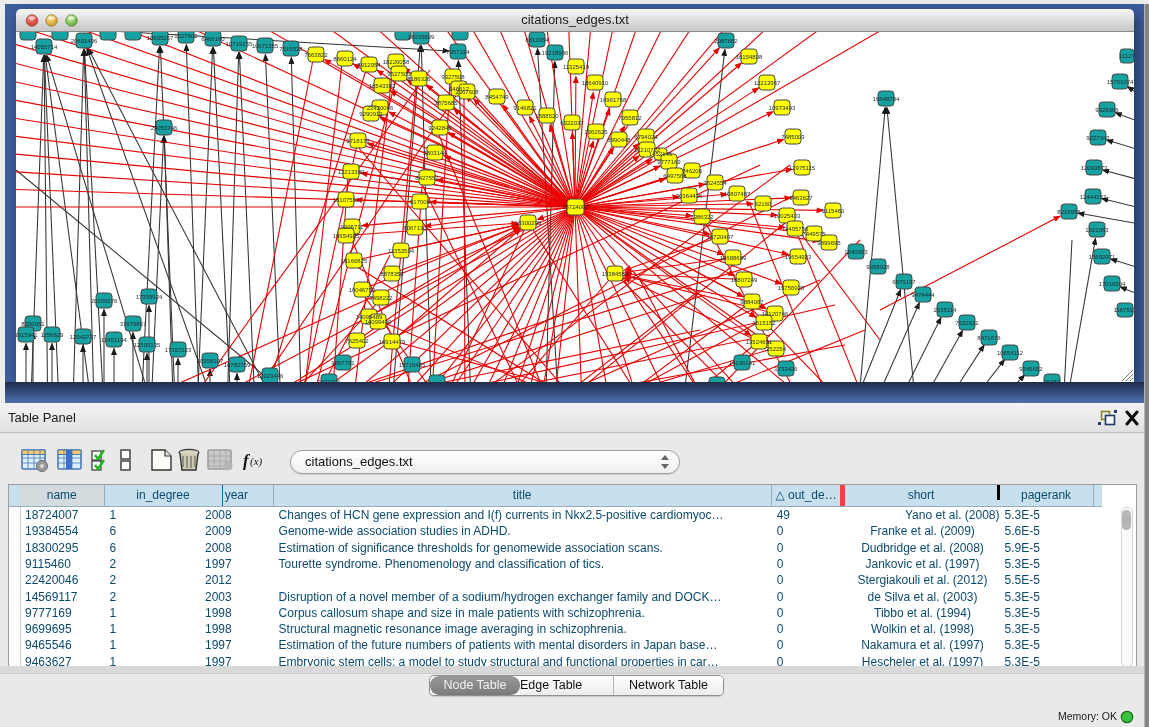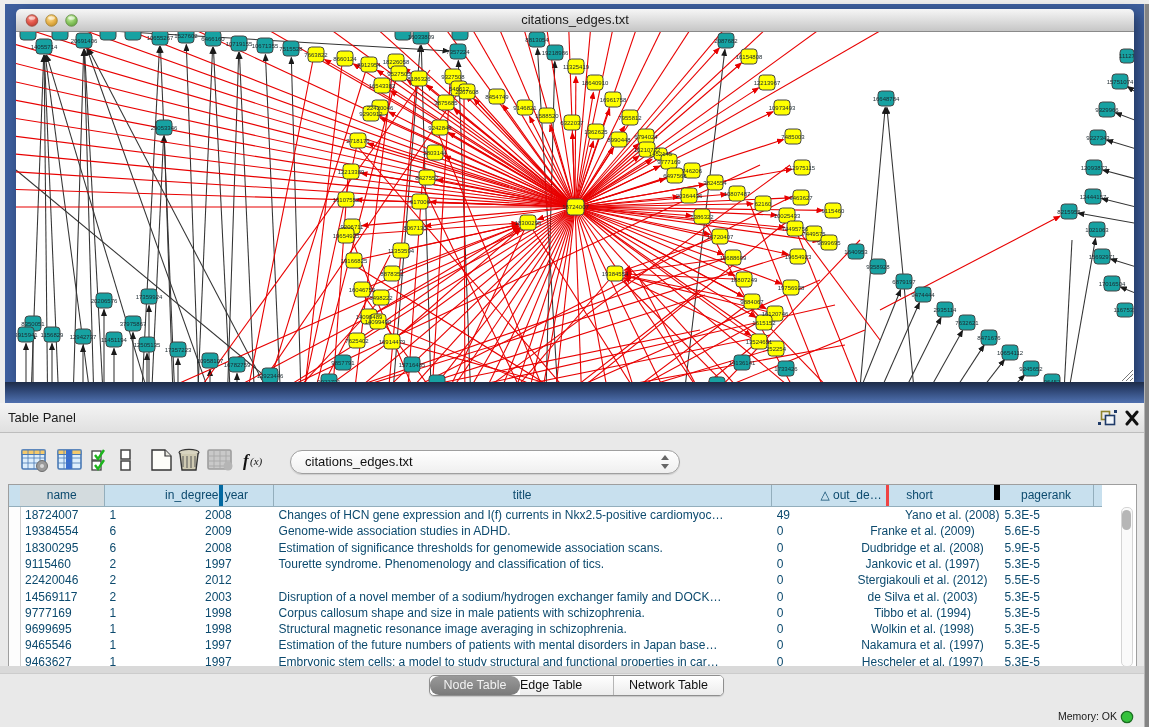--- a/index.html
+++ b/index.html
@@ -634,25 +634,25 @@
         <path d="M6 1L10 6H2z" fill="#666"></path>
         <path d="M6 15L2 10h8z" fill="#666"></path>
       </svg>
 </div>
 </div>
 
 <div class="abs" style="left:8px;top:484px;width:1127px;height:182px;background:#fff;border:1px solid #9e9e9e;overflow:hidden;font-size:12px;color:#0c4a6e;">
   <div style="position:absolute;left:0;top:0;width:11px;height:182px;background:#fdfdfd;border-right:1px solid #cfcfcf;"></div>
   <div style="position:absolute;left:-8px;top:0;width:1101px;height:21px;background:#c8e0ee;border-bottom:1px solid #93aebc;">
       <div style="position:absolute;left:19px;top:0;width:84.5px;height:21px;background:#d3dbde;border-right:1px solid #93aebc;box-sizing:border-box;text-align:center;line-height:21px;">name</div>
-      <div style="position:absolute;left:103.5px;top:0;width:118px;height:21px;border-right:4px solid #0369a1;box-sizing:border-box;text-align:right;line-height:21px;">in_degree</div>
+      <div style="position:absolute;left:103.5px;top:0;width:118px;height:21px;border-right:1px solid #0369a1;box-sizing:border-box;text-align:center;line-height:21px;">in_degree</div>
       <div style="position:absolute;left:199px;top:0;width:73.60000000000002px;height:21px;border-right:1px solid #93aebc;box-sizing:border-box;text-align:center;line-height:21px;">year</div>
       <div style="position:absolute;left:272.6px;top:0;width:498.1px;height:21px;border-right:1px solid #93aebc;box-sizing:border-box;text-align:center;line-height:21px;">title</div>
-      <div style="position:absolute;left:770.7px;top:0;width:73.79999999999995px;height:21px;border-right:3px solid #ef4444;box-sizing:border-box;text-align:center;line-height:21px;margin-left:44px;">△ out_de…</div>
-      <div style="position:absolute;left:844.5px;top:0;width:154.0px;height:15px;border-right:6px solid #000000;box-sizing:border-box;text-align:center;line-height:21px;">short</div>
+      <div style="position:absolute;left:770.7px;top:0;width:73.79999999999995px;height:21px;border-right:5px solid #ef4444;box-sizing:border-box;text-align:center;line-height:21px;">△ out_de…</div>
+      <div style="position:absolute;left:844.5px;top:0;width:154.0px;height:15px;border-right:3px solid #000000;box-sizing:border-box;text-align:center;line-height:21px;">short</div>
       <div style="position:absolute;left:998.5px;top:0;width:94.09999999999991px;height:21px;border-right:1px solid #93aebc;box-sizing:border-box;text-align:center;line-height:21px;">pagerank</div>
     </div>
   <div style="position:absolute;left:-8px;top:0;">
       <div style="position:absolute;left:0;top:22px;width:1115px;height:16.3px;line-height:16.3px;">
         <div style="position:absolute;left:24px;">18724007</div>
         <div style="position:absolute;left:108.5px;">1</div>
         <div style="position:absolute;left:204px;">2008</div>
         <div style="position:absolute;left:277.6px;">Changes of HCN gene expression and I(f) currents in Nkx2.5-positive cardiomyoc…</div>
         <div style="position:absolute;left:775.7px;">49</div>
         <div style="position:absolute;left:844.5px;width:154.0px;text-align:right;">Yano et al. (2008)</div>

